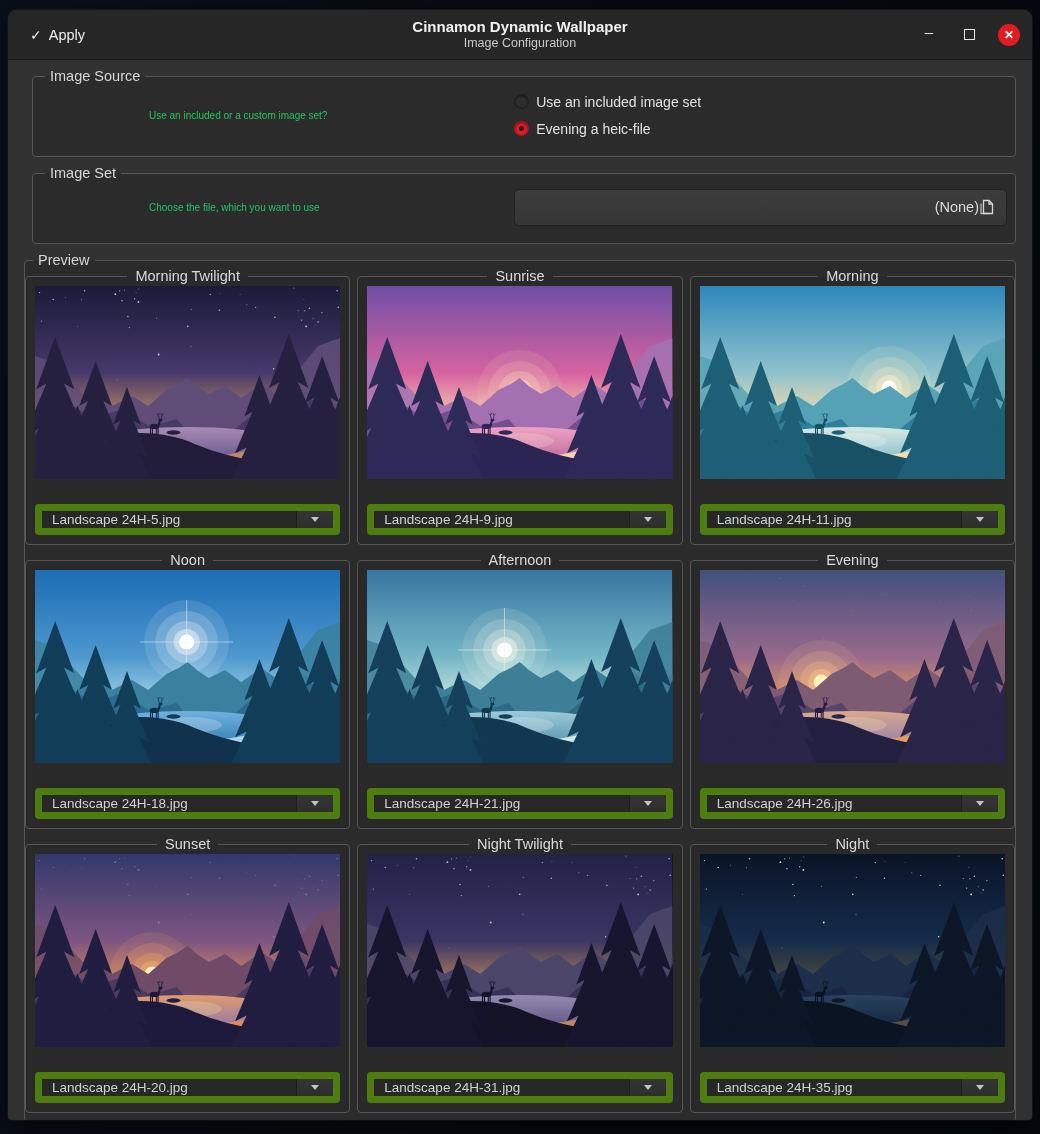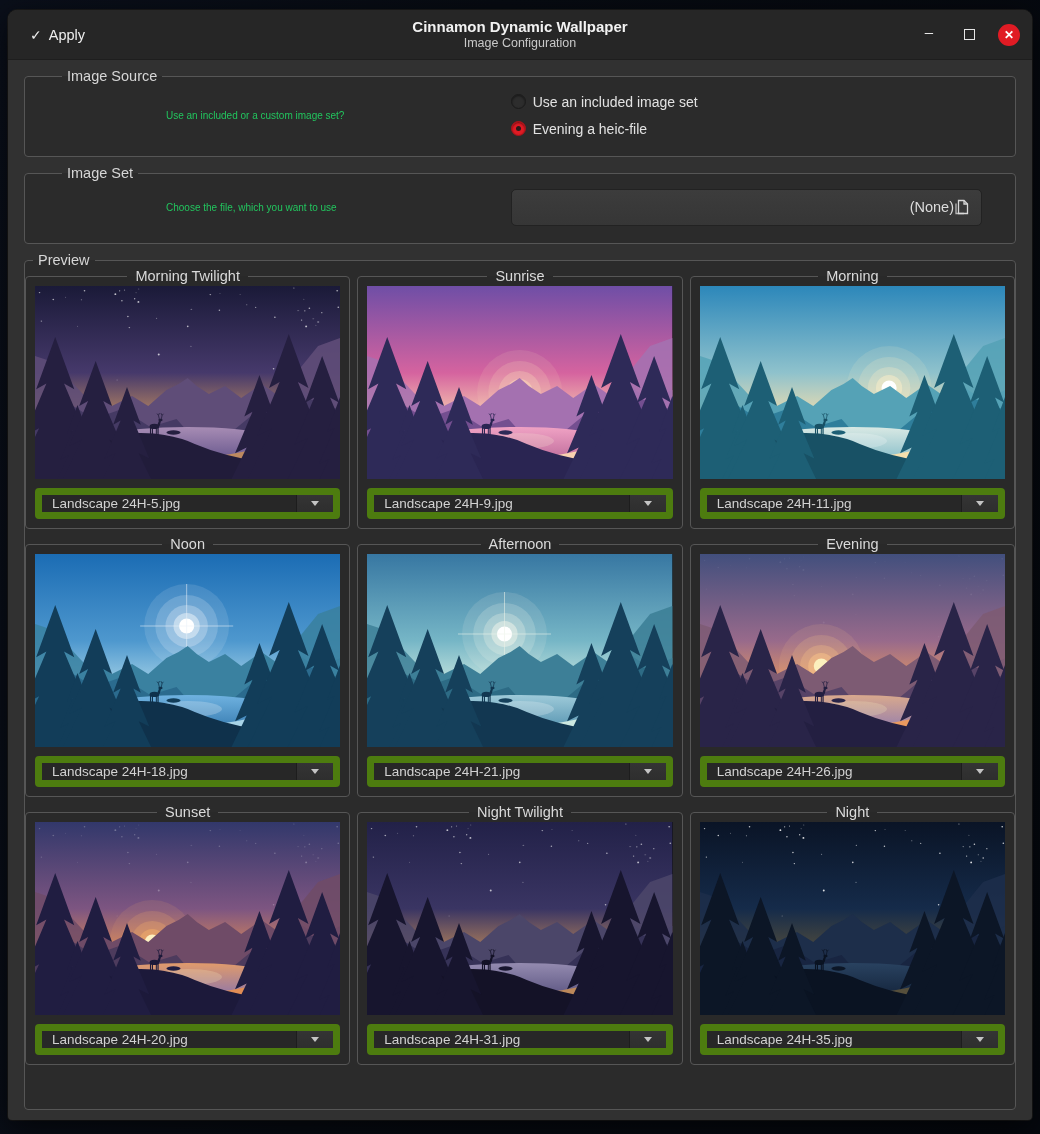--- a/index.html
+++ b/index.html
@@ -41,21 +41,21 @@
   .tb-controls { margin-left: auto; display: flex; align-items: center; gap: 18px; }
   .ctl { width: 22px; height: 22px; display: flex; align-items: center; justify-content: center; }
   .ctl-min { color: #e6e6e6; font-size: 15px; line-height: 10px; padding-bottom: 6px; }
   .ctl-max .sq { width: 11px; height: 11px; border: 1.5px solid #e6e6e6; display: block; }
   .ctl-close { background: #e01b24; border-radius: 50%; color: #ffffff; font-size: 12px; font-weight: bold; }
   
   .content { flex: 1; padding: 8px 16px 10px; display: flex; flex-direction: column; gap: 8px; }
   fieldset { border: 1px solid #565656; border-radius: 4px; background: #2b2b2b; min-width: 0; }
   fieldset legend { font-size: 14.5px; color: #d6d6d6; padding: 0 5px; }
   .section legend { margin-left: 8px; }
-  .section { padding: 2px 29px 12px; }
+  .section { padding: 2px 4px 12px; margin-left: 8px; }
   .form-row { display: flex; align-items: center; min-height: 58px; }
   .form-label { width: 49%; padding-left: 112px; font-size: 10px; color: #22c55e; }
   .form-control { flex: 1; display: flex; flex-direction: column; justify-content: center; }
   
   .radio-group { display: flex; flex-direction: column; gap: 11px; padding: 6px 0; }
   .radio-row { display: flex; align-items: center; gap: 7px; cursor: default; }
   .radio {
     width: 15px; height: 15px; border-radius: 50%; background: #2d2d2d;
     border: 1px solid #1a1a1a; box-shadow: inset 0 1px 2px rgba(0,0,0,.5); position: relative;
     flex: 0 0 15px;
@@ -72,21 +72,21 @@
     display: flex; align-items: center; padding: 0 12px; margin-right: 4px;
     color: #dcdcdc; font-size: 14.5px; cursor: default;
   }
   .file-btn .flabel { flex: 1; text-align: right; }
   
   .preview-section { flex: 1; padding: 0px 0 8px; }
   .preview-section > legend { margin-left: 8px; }
   .grid {
     display: grid; grid-template-columns: repeat(3, 1fr); gap: 7px; margin-top: 0px;
   }
-  .card { background: #292929; padding: 2px 9px 9px; display: flex; flex-direction: column; }
+  .card { background: #292929; padding: 2px 9px 9px; display: flex; flex-direction: column; gap: 16px; }
   .card legend { margin: 0 auto; font-size: 14.5px; color: #dadada; padding: 0 8px; }
   .thumb { width: 100%; height: 193px; overflow: hidden; background: #111; }
   .thumb svg { display: block; width: 100%; height: 100%; }
   .combo {
     margin-top: 9px; height: 31px; display: flex; align-items: stretch;
     border: 7px solid #4d7c0f; border-radius: 4px; background: #272727; overflow: hidden;
   }
   .combo-text {
     flex: 1; display: flex; align-items: center; padding: 0 10px;
     font-size: 13.5px; color: #d2d2d2; white-space: nowrap; overflow: hidden;

